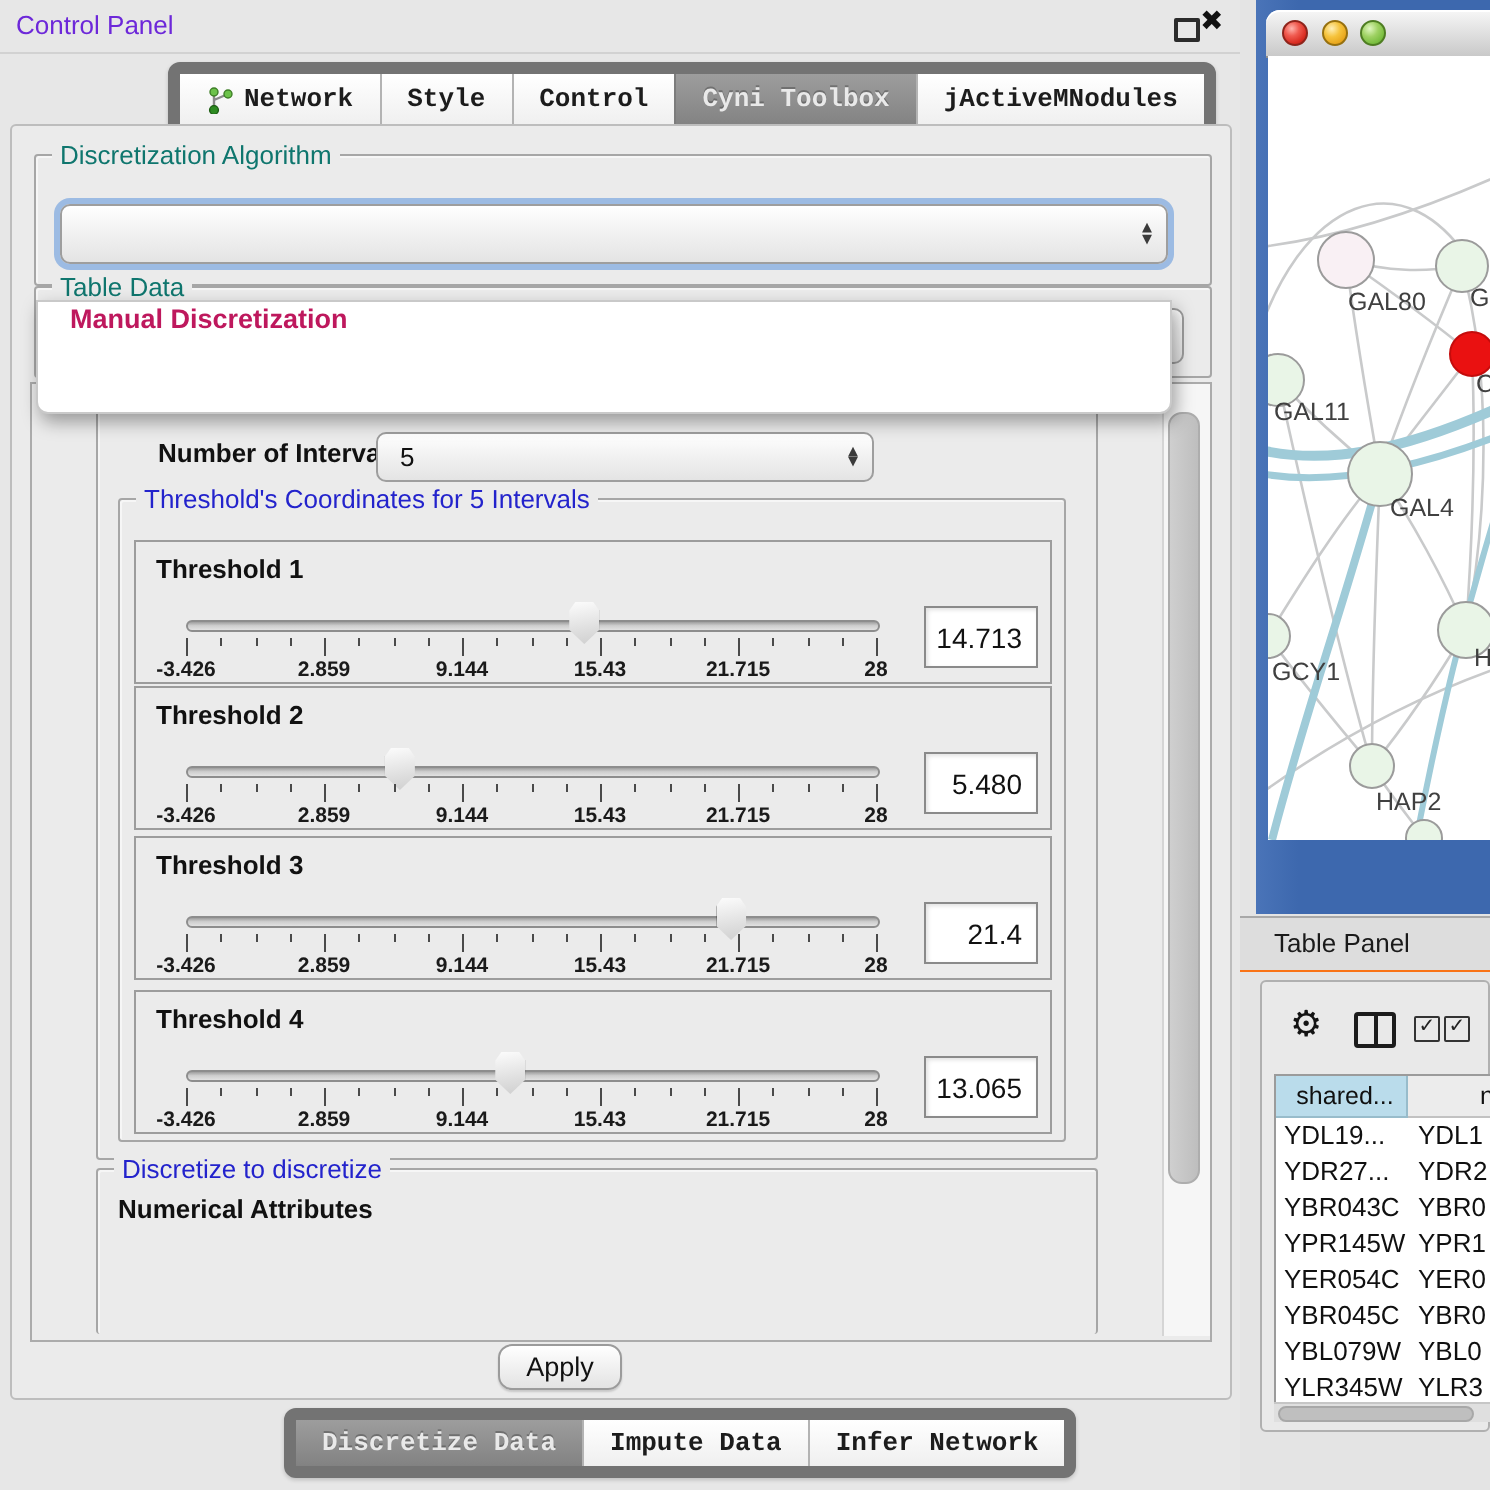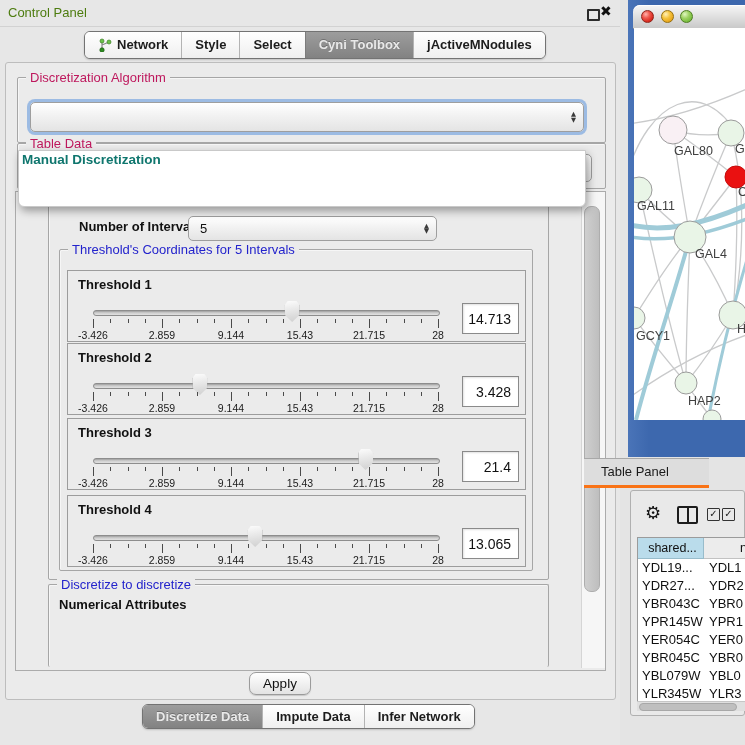--- a/index.html
+++ b/index.html
@@ -3,68 +3,68 @@
 <meta charset="utf-8">
 <style>
   html,body{margin:0;padding:0;}
   body{width:745px;height:745px;overflow:hidden;font-family:"Liberation Sans","DejaVu Sans",sans-serif;background:#E7E7E7;}
   #root{position:relative;width:745px;height:745px;}
   .abs{position:absolute;}
 
   
   #left-panel{left:0;top:0;width:620px;height:745px;background:#E7E7E7;}
   #cp-titlebar{left:0;top:0;width:620px;height:26px;border-bottom:1px solid #D2D2D2;}
-  #cp-title{left:8px;top:5px;font-size:13px;color:#4d7c0f;}
+  #cp-title{left:8px;top:5px;font-size:13px;color:#6d28d9;}
   #float-icon{left:587px;top:9px;width:9px;height:8px;border:2px solid #2B2B2B;border-radius:1px;}
   #close-icon{left:600px;top:3px;font-size:14px;font-weight:bold;color:#111;font-family:"DejaVu Sans",sans-serif;}
 
-  .seg{display:flex;border:1px solid #737373;border-radius:6px;overflow:hidden;background:#FCFCFC;box-shadow:0 1px 2px rgba(0,0,0,0.18);}
+  .seg{display:flex;border:6px solid #737373;border-radius:6px;overflow:hidden;background:#FCFCFC;box-shadow:0 1px 2px rgba(0,0,0,0.18);font-family:Liberation Mono, monospace;}
   .seg .s{display:flex;align-items:center;gap:5px;padding:0 13px;font-size:13px;font-weight:600;color:#1C1C1C;border-left:1px solid #B3B3B3;background:linear-gradient(#FFFFFF,#EFEFEF);white-space:nowrap;}
   .seg .s:first-child{border-left:none;}
   .seg .s.selected{background:linear-gradient(#9D9D9D,#828282);color:#E9E9E9;text-shadow:0 -1px 0 rgba(0,0,0,0.25);border-left-color:#7C7C7C;}
   #top-tabs{left:84px;top:31px;height:26px;}
   #top-tabs .s{line-height:26px;}
   #bottom-tabs{left:142px;top:704px;height:23px;}
   #bottom-tabs .s{line-height:23px;}
 
   #main-panel{left:5px;top:62px;width:609px;height:636px;background:#EBEBEB;border:1px solid #BDBDBD;border-radius:3px;}
 
   .group{position:absolute;border:1px solid #A6A6A6;border-radius:2px;box-shadow:inset 1px 1px 0 rgba(255,255,255,0.55);}
-  .gtitle{position:absolute;top:-8px;left:8px;background:#EBEBEB;padding:0 4px;font-size:13px;color:#be185d;white-space:nowrap;}
+  .gtitle{position:absolute;top:-8px;left:8px;background:#EBEBEB;padding:0 4px;font-size:13px;color:#0f766e;white-space:nowrap;}
   .gtitle.green{color:#2FBE2F;}
   .gtitle.blue{color:#2323CC;}
 
   .combo{position:absolute;border:1px solid #9E9E9E;border-radius:5px;background:linear-gradient(#FFFFFF,#F2F2F2 45%,#E4E4E4);box-shadow:inset 0 1px 0 #FFF;font-size:13px;color:#111;}
   .combo .cv{position:absolute;left:11px;top:0;bottom:0;display:flex;align-items:center;}
   .stepper{position:absolute;right:7px;top:50%;transform:translateY(-50%);display:flex;flex-direction:column;align-items:center;color:#3A3A3A;}
   .stepper span{font-size:6.5px;line-height:5.5px;font-family:"DejaVu Sans",sans-serif;}
   .combo.focused{box-shadow:0 0 0 3px rgba(104,155,221,0.6),inset 0 1px 0 #FFF;}
 
   
   #algo-popup{left:12px;top:87px;width:566px;height:55px;background:#FFFFFF;border:1px solid #C9C9C9;border-radius:0 0 6px 6px;box-shadow:2px 4px 9px rgba(0,0,0,0.35);z-index:30;}
   #algo-popup .prompt{height:16px;line-height:16px;text-align:center;color:#ABABAB;font-size:13px;margin-top:2px;}
-  #algo-popup .opt{height:17px;line-height:17px;padding-left:3px;font-size:13.5px;color:#0f766e;}
+  #algo-popup .opt{height:17px;line-height:17px;padding-left:16px;font-size:13.5px;color:#be185d;}
   #algo-popup .opt.hl{font-weight:bold;}
 
   
   #scrollbox{left:9px;top:128px;width:589px;height:478px;border:1px solid #ABABAB;background:#EBEBEB;}
   .vscroll{position:absolute;background:#F6F6F6;border-left:1px solid #D5D5D5;}
   .vthumb{position:absolute;background:linear-gradient(to right,#CFCFCF,#BEBEBE);border:1px solid #ADADAD;border-radius:7px;}
 
   
   .tbox{position:absolute;left:7px;width:457px;height:70px;border:1px solid #9C9C9C;background:#EBEBEB;}
   .tlabel{position:absolute;left:10px;top:6px;font-size:13px;font-weight:bold;color:#111;}
   .slider{position:absolute;left:25px;top:36px;width:345px;height:32px;}
   .track{position:absolute;left:0;top:3px;width:100%;height:4px;border:1px solid #8D8D8D;border-radius:3px;background:linear-gradient(#9E9E9E,#CDCDCD 45%,#E2E2E2);}
   .thumb{position:absolute;top:-6px;width:15px;height:21px;transform:translateX(-50%);background:linear-gradient(170deg,#FCFCFC,#DEDEDE 65%,#CFCFCF);clip-path:polygon(50% 100%,0 66%,0 20%,20% 0,80% 0,100% 20%,100% 66%);filter:drop-shadow(0 0 1px rgba(0,0,0,0.6));}
   .ticks{position:absolute;left:0;top:12px;width:100%;height:10px;}
   .ticks span{position:absolute;top:0;width:1px;background:#4A4A4A;height:4px;}
   .ticks span.major{height:9px;}
   .ticklabels{position:absolute;left:0;top:22px;width:100%;height:12px;}
-  .ticklabels span{position:absolute;transform:translateX(-50%);font-size:10.5px;font-weight:400;color:#1A1A1A;white-space:nowrap;}
+  .ticklabels span{position:absolute;transform:translateX(-50%);font-size:10.5px;font-weight:700;color:#1A1A1A;white-space:nowrap;}
   .vbox{position:absolute;left:394px;top:32px;width:57px;height:31px;background:#FFF;border:1px solid #8A8A8A;box-shadow:inset 1px 1px 2px rgba(0,0,0,0.12);font-size:14px;color:#111;text-align:right;line-height:31px;padding-right:7px;box-sizing:border-box;}
 
   
   #attr-list{position:absolute;left:12px;top:32px;width:460px;height:50px;background:#FFF;border:1px solid #9A9A9A;overflow:hidden;}
   #attr-list .li{padding-left:12px;font-size:13px;line-height:16.5px;color:#111;white-space:nowrap;}
   #attr-vscroll{position:absolute;right:1px;top:1px;width:13px;height:48px;background:#F0F0F0;}
   #attr-vthumb{position:absolute;left:1px;top:3px;width:10px;height:42px;background:#C4C4C4;border:1px solid #ACACAC;border-radius:6px;}
 
   #apply-btn{left:243px;top:609px;width:60px;height:21px;border:1px solid #9B9B9B;border-radius:7px;background:linear-gradient(#FFFFFF,#E3E3E3);font-size:13.5px;color:#111;text-align:center;line-height:21px;box-shadow:0 1px 1px rgba(0,0,0,0.15);}
 
@@ -72,21 +72,21 @@
   #right-bg{left:620px;top:0;width:125px;height:745px;background:#E4E4E4;}
   #desktop-blue{left:628px;top:0;width:117px;height:457px;background:linear-gradient(to right,#4A74B8,#3D68AE 18%);}
   #net-window{left:633px;top:5px;width:112px;height:415px;}
   #net-titlebar{left:0;top:0;width:112px;height:23px;background:linear-gradient(#F7F7F7,#C9C9C9);border-bottom:1px solid #8E8E8E;border-radius:7px 0 0 0;box-shadow:inset 0 1px 0 #FFF;}
   .light{position:absolute;top:5px;width:13px;height:13px;border-radius:50%;box-sizing:border-box;}
   .light-red{left:8px;background:radial-gradient(circle at 35% 30%,#FFB3AC 0%,#F05B50 35%,#D92C21 70%,#B01B12 100%);border:1px solid #8E241B;}
   .light-yellow{left:28px;background:radial-gradient(circle at 35% 30%,#FFF0B8,#F5C33C 40%,#E8A51C 75%,#C07F10);border:1px solid #96700F;}
   .light-green{left:47px;background:radial-gradient(circle at 35% 30%,#E0F7C0,#9ED162 40%,#76BC3D 75%,#53962A);border:1px solid #4E7D22;}
   #net-canvas{left:1px;top:23px;width:111px;height:392px;background:#FFF;overflow:hidden;}
 
-  #table-panel-bar{left:584px;top:458px;width:125px;height:26px;background:#DDDDDD;border-top:1px solid #A8A8A8;border-bottom:3px solid #f97316;}
+  #table-panel-bar{left:620px;top:458px;width:125px;height:26px;background:#DDDDDD;border-top:1px solid #A8A8A8;border-bottom:1px solid #f97316;}
   #table-panel-title{left:17px;top:5px;font-size:13px;color:#1A1A1A;}
   #table-window{left:630px;top:490px;width:115px;height:226px;background:#E9E9E9;border:1px solid #B0B0B0;border-radius:3px;box-sizing:border-box;}
   #gear{left:14px;top:11px;font-size:18px;color:#141414;font-family:"DejaVu Sans",sans-serif;}
   #colicon{left:46px;top:15px;width:17px;height:14px;border:2px solid #1C1C1C;border-radius:2px;}
   #colicon:before{content:"";position:absolute;left:50%;top:0;width:2px;height:100%;background:#1C1C1C;transform:translateX(-1px);}
   .cb{position:absolute;top:17px;width:11px;height:11px;border:1.5px solid #333;border-radius:1px;font-size:10px;line-height:10px;text-align:center;color:#222;font-family:"DejaVu Sans",sans-serif;}
   #table-wrap{left:6px;top:46px;width:110px;height:170px;overflow:hidden;background:#FFF;border:1px solid #9B9B9B;box-sizing:border-box;}
   .trow{display:flex;width:150px;}
   .trow .c1{width:66px;box-sizing:border-box;padding-left:4px;}
   .trow .c2{width:84px;box-sizing:border-box;padding-left:5px;}
@@ -119,21 +119,21 @@
           <circle cx="4" cy="3" r="2" fill="#6CC24A" stroke="#3E7F27" stroke-width="0.7"></circle>
           <circle cx="4" cy="12" r="2.2" fill="#2E8B22" stroke="#1E5E14" stroke-width="0.7"></circle>
           <circle cx="11" cy="4" r="2" fill="#6CC24A" stroke="#3E7F27" stroke-width="0.7"></circle>
         </svg>
         <span>Network</span>
       </div>
       <div class="s">
           <span>Style</span>
         </div>
       <div class="s">
-          <span>Select</span>
+          <span>Control</span>
         </div>
       <div class="s selected">
           <span>Cyni Toolbox</span>
         </div>
       <div class="s">
           <span>jActiveMNodules</span>
         </div>
     </div>
 
     <div class="abs" id="main-panel">
@@ -254,21 +254,21 @@
                   </div>
                 <div class="ticklabels">
                   <span style="left:0%">-3.426</span>
                   <span style="left:20%">2.859</span>
                   <span style="left:40%">9.144</span>
                   <span style="left:60%">15.43</span>
                   <span style="left:80%">21.715</span>
                   <span style="left:100%">28</span>
                 </div>
               </div>
-              <div class="vbox">3.428</div>
+              <div class="vbox">5.480</div>
             </div>
 
             <div class="tbox" style="top:168px;">
               <div class="tlabel">Threshold 3</div>
               <div class="slider">
                 <div class="track"></div>
                 <div class="thumb" style="left: 78.9983%;"></div>
                 <div class="ticks">
                     <span class="major" style="left: 0%;"></span>
                     <span style="left: 5%;"></span>

